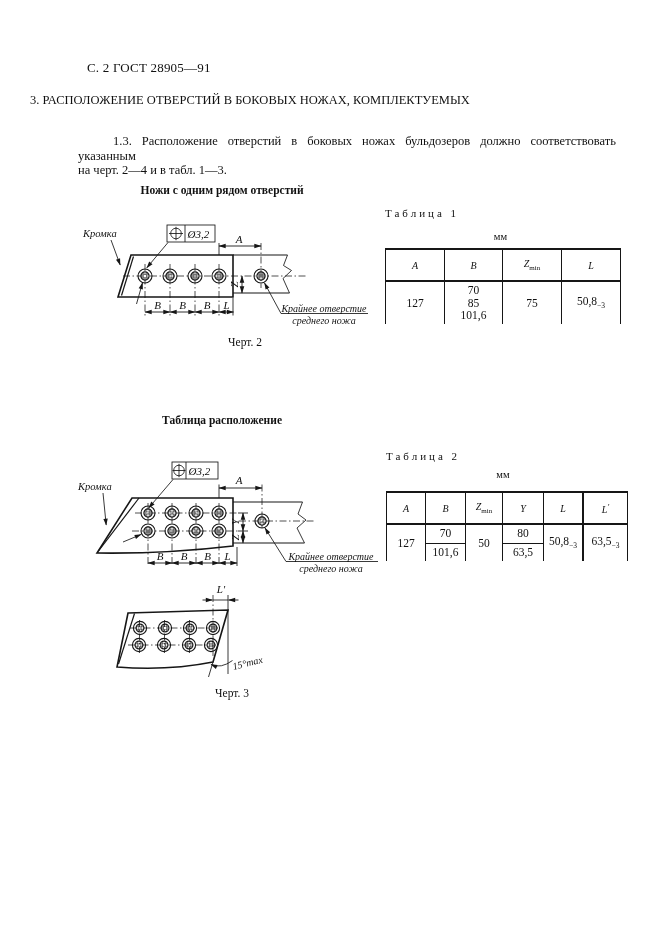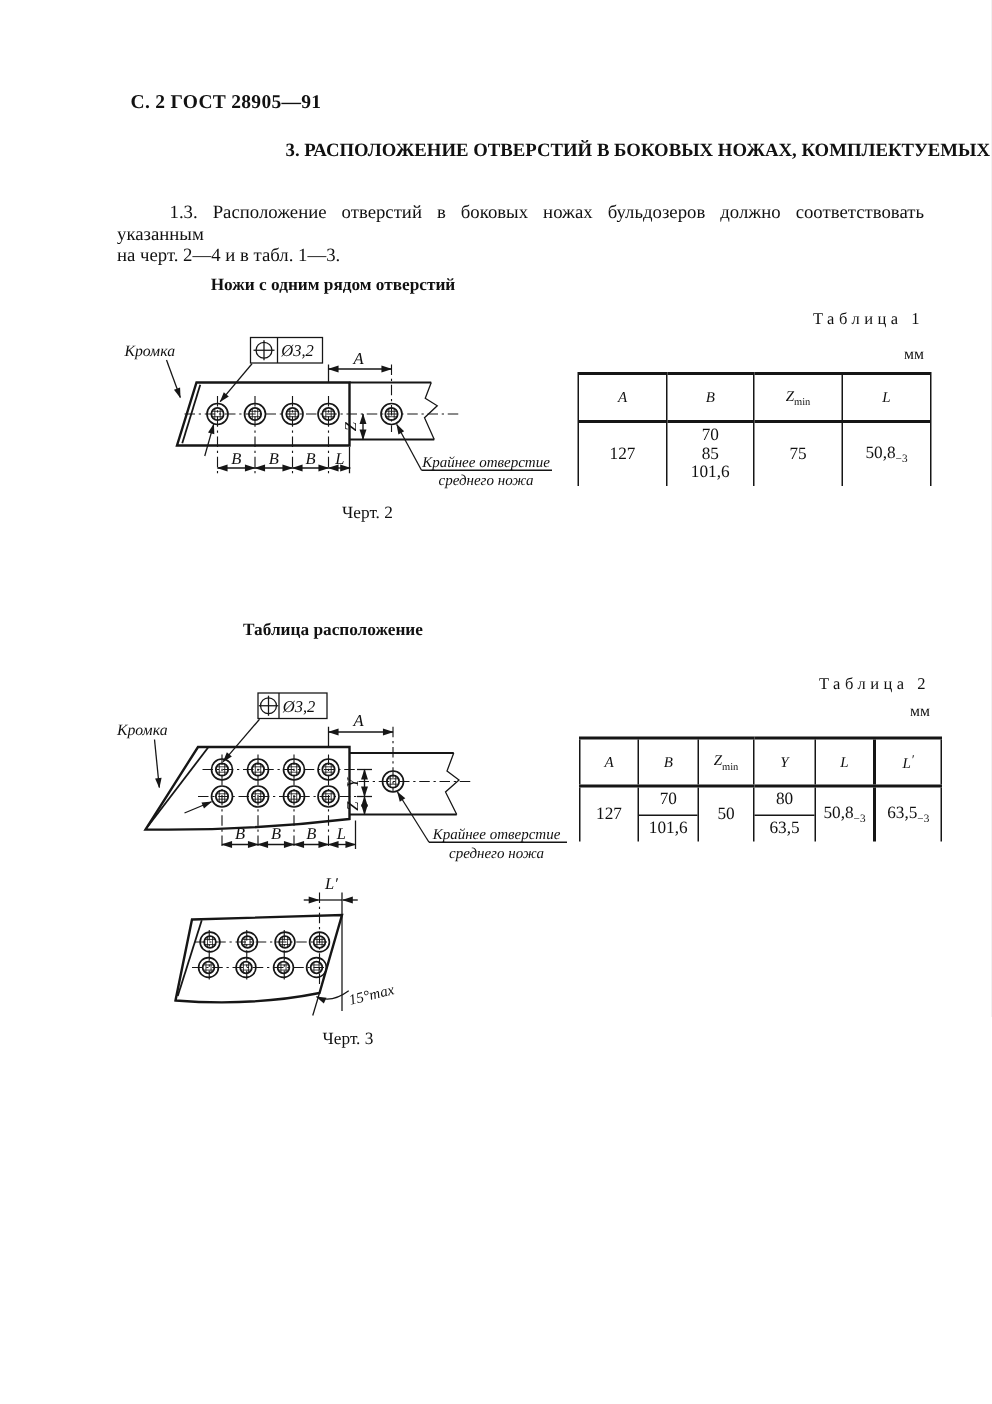--- a/index.html
+++ b/index.html
@@ -2,36 +2,36 @@
 <html><head>
 <meta charset="utf-8">
 <style>
   html,body { margin:0; padding:0; background:#e8e8e8; }
   .page {
     position:relative; width:661px; height:936px; background:#ffffff;
     font-family:"Liberation Serif","DejaVu Serif",serif; color:#111;
     overflow:hidden;
   }
   .abs { position:absolute; }
-  .doc-header { left:87px; top:60px; font-size:13px; font-weight:bold; letter-spacing:0.2px; }
-  .sec-title { left:30px; top:93px; width:630px; text-align:right; font-weight:bold;
+  .doc-header { left:87px; top:60px; font-size:13px; font-weight:normal; letter-spacing:0.2px; }
+  .sec-title { left:30px; top:93px; width:630px; text-align:left; font-weight:normal;
                font-size:12.5px; line-height:14px; }
   .para { left:78px; top:134px; width:538px; font-size:12.5px; line-height:14.5px; text-align:justify; }
   .para .l1 { display:block; text-indent:35px; text-align-last:justify; }
   .para .l2 { display:block; text-align-last:left; }
   .fig-title { font-weight:bold; font-size:11.5px; text-align:center; line-height:13px; }
   .ft2 { left:76px; top:184px; width:292px; }
   .ft3 { left:76px; top:414px; width:292px; }
   .fig-caption { font-size:11.5px; text-align:center; width:160px; }
   .fc2 { left:165px; top:336px; }
   .fc3 { left:152px; top:687px; }
-  .tbl-caption { font-size:11px; letter-spacing:3px; text-align:right; }
+  .tbl-caption { font-size:11px; letter-spacing:3px; }
   .tc1 { left:385px; top:207px; width:231px; }
   .tc2 { left:386px; top:450px; width:234px; }
-  .tbl-units { font-size:10.5px; text-align:right; }
+  .tbl-units { font-size:10.5px; text-align:center; }
   .tu1 { left:385px; top:231px; width:231px; }
   .tu2 { left:386px; top:469px; width:234px; }
   table.gtable { position:absolute; border-collapse:collapse; table-layout:fixed; }
   .gtable th {
     border:1.3px solid #161616; border-top:2.6px solid #161616; border-bottom:2.8px solid #161616;
     font-weight:normal; font-style:italic; font-size:10px; height:30px; text-align:center; padding:0;
   }
   .gtable td {
     border-left:1.3px solid #161616; border-right:1.3px solid #161616; border-bottom:none;
     text-align:center; vertical-align:middle; font-size:11.5px; padding:0;

